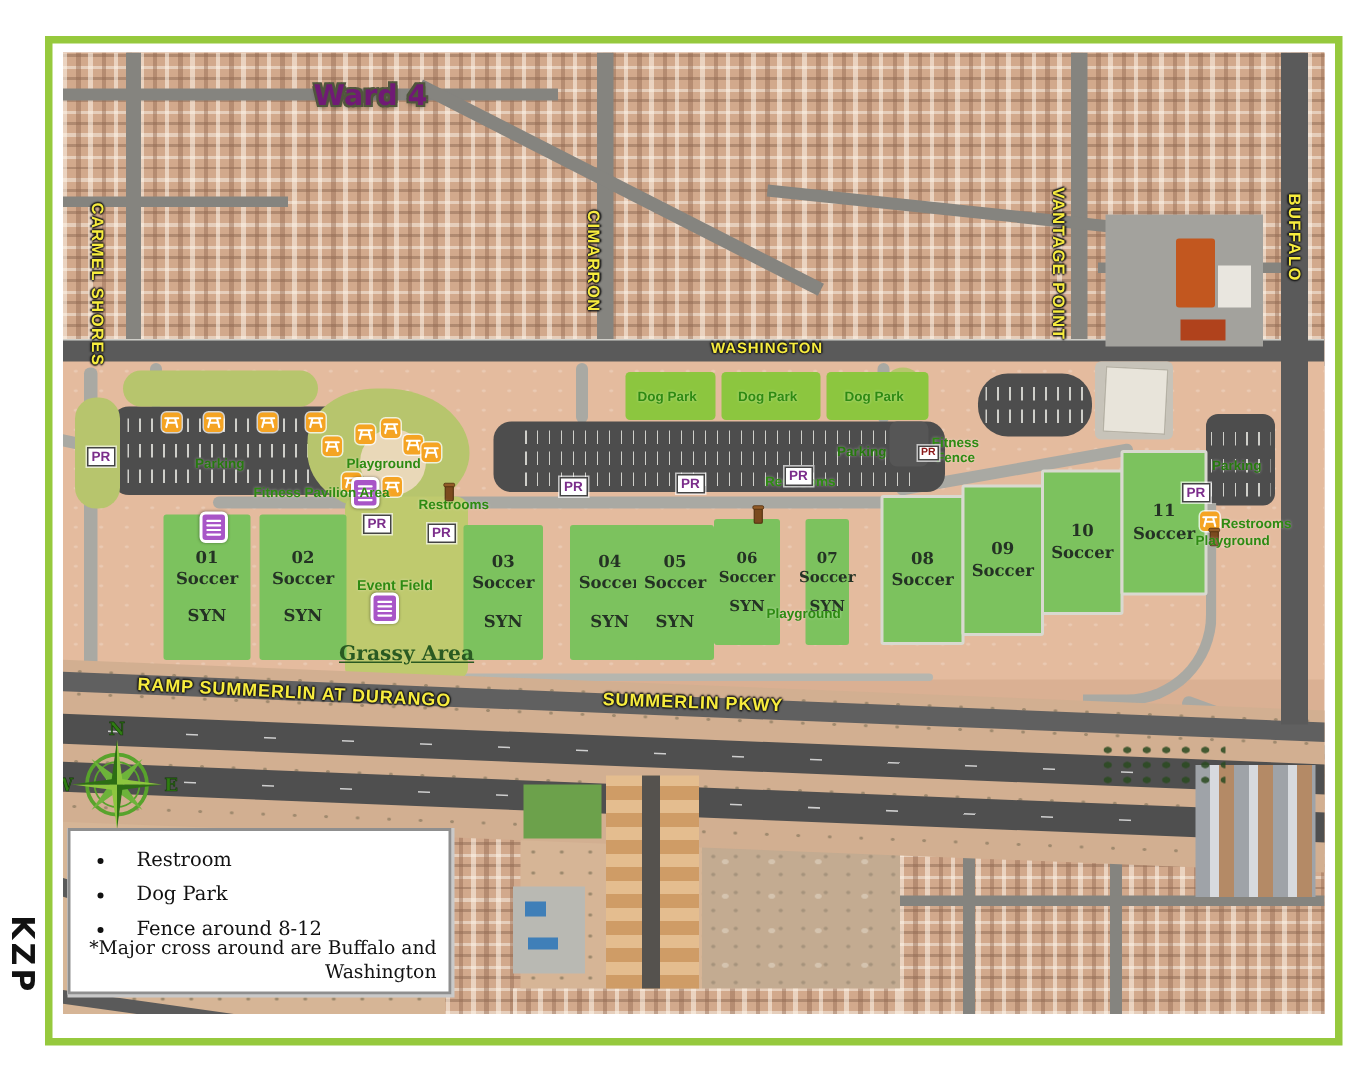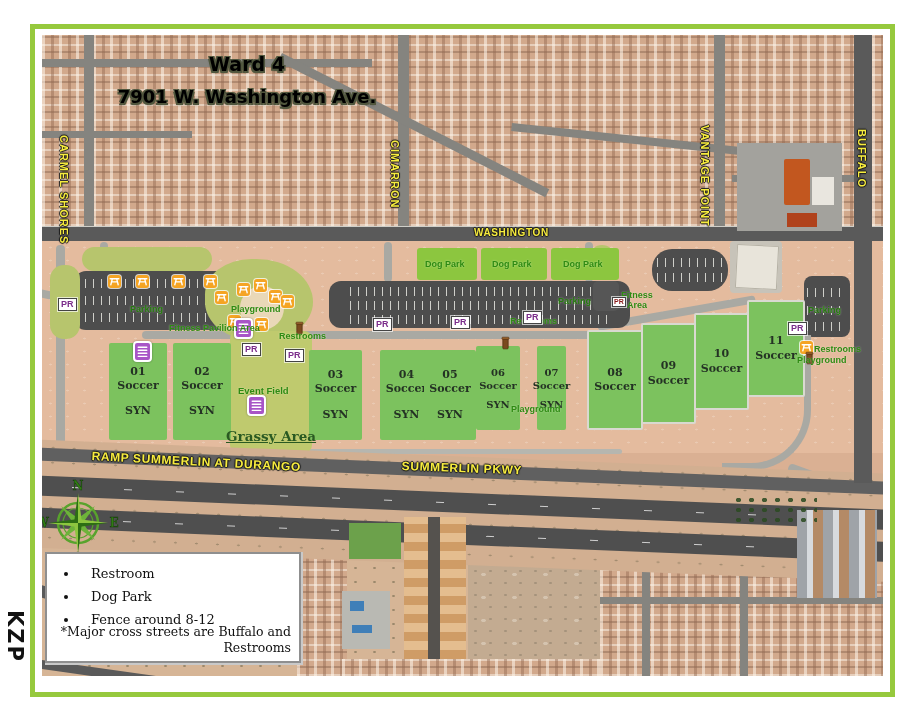--- a/index.html
+++ b/index.html
@@ -31,21 +31,21 @@
   .dogpark{position:absolute;background:#8cc63f;border-radius:3px;z-index:5;}
 
   .plbl{position:absolute;color:#2e8b12;font-size:9px;font-weight:bold;white-space:nowrap;z-index:10;text-shadow:0 0 2px rgba(255,255,255,.45);}
   .plbl.dk{color:#267a0e;}
   .glbl{position:absolute;color:#2a5a22;font-family:"DejaVu Serif",serif;font-weight:bold;white-space:nowrap;z-index:10;}
 
   .ylbl{position:absolute;color:#f7ec3e;font-weight:bold;font-size:11px;letter-spacing:.6px;white-space:nowrap;z-index:12;
     text-shadow:-1px 0 1px #1a1a1a,1px 0 1px #1a1a1a,0 -1px 1px #1a1a1a,0 1px 1px #1a1a1a;}
   .ylbl.vert{writing-mode:vertical-rl;letter-spacing:1px;}
 
-  .header{position:absolute;left:5px;top:18px;width:400px;text-align:center;z-index:20;color:#000000;font-weight:bold;font-family:"DejaVu Sans",sans-serif;
+  .header{position:absolute;left:5px;top:18px;width:400px;text-align:center;z-index:20;color:#701a75;font-weight:bold;font-family:"DejaVu Sans",sans-serif;
     text-shadow:-1.5px -1.5px 0 #50563d,1.5px -1.5px 0 #50563d,-1.5px 1.5px 0 #50563d,1.5px 1.5px 0 #50563d,0 2px 3px rgba(40,45,30,.55);}
   .header .ward{font-size:19px;}
   .header .title{font-size:30px;margin-top:3px;}
   .header .addr{font-size:18px;margin-top:11px;}
 
   .pr{position:absolute;background:#fff;border:1px solid #444;color:#7b2d8b;font-weight:bold;font-size:9px;line-height:11px;padding:0 2px;z-index:11;box-shadow:0 0 0 1px rgba(255,255,255,.65);}
   .pr.sm{font-size:7px;line-height:8px;color:#8b1a1a;padding:0 1px;}
 
   .icon{position:absolute;z-index:9;}
   .icon svg{width:100%;height:100%;display:block;}
@@ -199,21 +199,21 @@
     <span class="fnum">11</span>
     <span class="fname">Soccer</span>
   </div>
 
   <span class="plbl dk" style="left:88px;top:269px;">Parking</span>
   <span class="plbl" style="left:127px;top:288px;">Fitness Pavilion Area</span>
   <span class="plbl" style="left:189px;top:269px;">Playground</span>
   <span class="plbl" style="left:237px;top:296px;">Restrooms</span>
   <span class="plbl dk" style="left:516px;top:261px;">Parking</span>
   <span class="plbl" style="left:468px;top:281px;">Restrooms</span>
-  <span class="plbl" style="left:577px;top:255px;width:36px;white-space:normal;text-align:center;line-height:1.15;">Fitness Area</span>
+  <span class="plbl" style="left:577px;top:255px;width:36px;white-space:normal;text-align:center;line-height:1.15;">Fitness Fence</span>
   <span class="plbl dk" style="left:766px;top:270px;">Parking</span>
   <span class="plbl" style="left:772px;top:309px;">Restrooms</span>
   <span class="plbl" style="left:755px;top:320px;">Playground</span>
   <span class="plbl" style="left:469px;top:369px;">Playground</span>
   <span class="plbl" style="left:196px;top:350px;font-size:9.5px;">Event Field</span>
   <span class="glbl" style="left:184px;top:393px;font-size:13.5px;text-decoration:underline;">Grassy Area</span>
 
   <span class="pr" style="left:16px;top:263px;">PR</span>
   <span class="pr" style="left:200px;top:308px;">PR</span>
   <span class="pr" style="left:243px;top:314px;">PR</span>
@@ -341,21 +341,20 @@
   <div class="res" style="position:absolute;left:558px;top:468px;width:283px;height:173px;"></div>
   <div class="street" style="left:600px;top:468px;width:8px;height:173px;"></div>
   <div class="street" style="left:698px;top:468px;width:8px;height:173px;"></div>
   <div class="street" style="left:558px;top:562px;width:283px;height:7px;"></div>
   <div class="bld" style="left:755px;top:475px;width:80px;height:88px;background:repeating-linear-gradient(90deg,#9fa3a8 0 10px,#d7dade 10px 16px,#b48a66 16px 26px);"></div>
   <div style="position:absolute;left:690px;top:460px;width:85px;height:28px;background-image:radial-gradient(rgba(42,74,32,.85) 2.5px, rgba(0,0,0,0) 3px);background-size:13px 10px;z-index:6;"></div>
   <div class="res" style="position:absolute;left:300px;top:624px;width:258px;height:17px;"></div>
 
   <div class="header">
     <div class="ward">Ward 4</div>
-    <div class="addr">7901 W. Washington Ave.</div>
   </div>
 
   <span class="ylbl vert" style="left:16px;top:100px;">CARMEL SHORES</span>
   <span class="ylbl vert" style="left:347px;top:105px;">CIMARRON</span>
   <span class="ylbl" style="left:432px;top:192px;font-size:10px;">WASHINGTON</span>
   <span class="ylbl vert" style="left:657px;top:90px;">VANTAGE POINT</span>
   <span class="ylbl vert" style="left:814px;top:94px;">BUFFALO</span>
   <span class="ylbl" style="left:50px;top:414px;font-size:12px;transform:rotate(3deg);transform-origin:0 0;z-index:14;">RAMP SUMMERLIN AT DURANGO</span>
   <span class="ylbl" style="left:360px;top:424px;font-size:12px;transform:rotate(2deg);transform-origin:0 0;z-index:14;">SUMMERLIN PKWY</span>
 
@@ -381,17 +380,17 @@
     <text x="42" y="83" text-anchor="middle" font-size="12" font-weight="bold" fill="#2f7d12" stroke="#14380a" stroke-width="0.4" font-family="DejaVu Serif, serif">S</text>
     <text x="6" y="48" text-anchor="middle" font-size="12" font-weight="bold" fill="#2f7d12" stroke="#14380a" stroke-width="0.4" font-family="DejaVu Serif, serif">W</text>
   </svg>
 
   <div class="legend">
     <ul>
       <li>Restroom</li>
       <li>Dog Park</li>
       <li>Fence around 8-12</li>
     </ul>
-    <div class="note">*Major cross streets are Buffalo and Restrooms</div>
+    <div class="note">*Major cross around are Buffalo and Washington</div>
   </div>
 
 </div>
 </div>
 
 </body></html>

